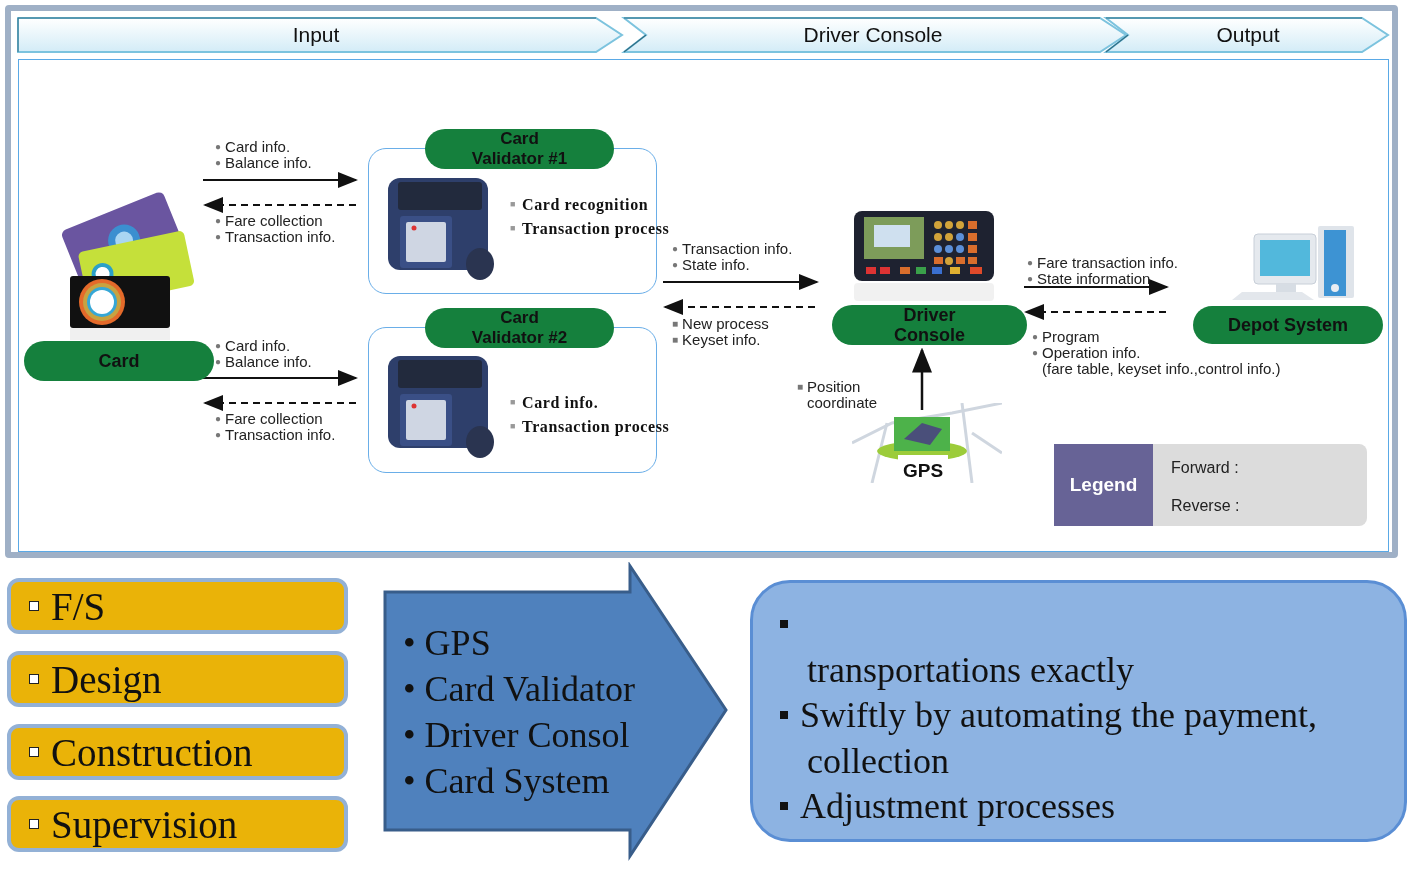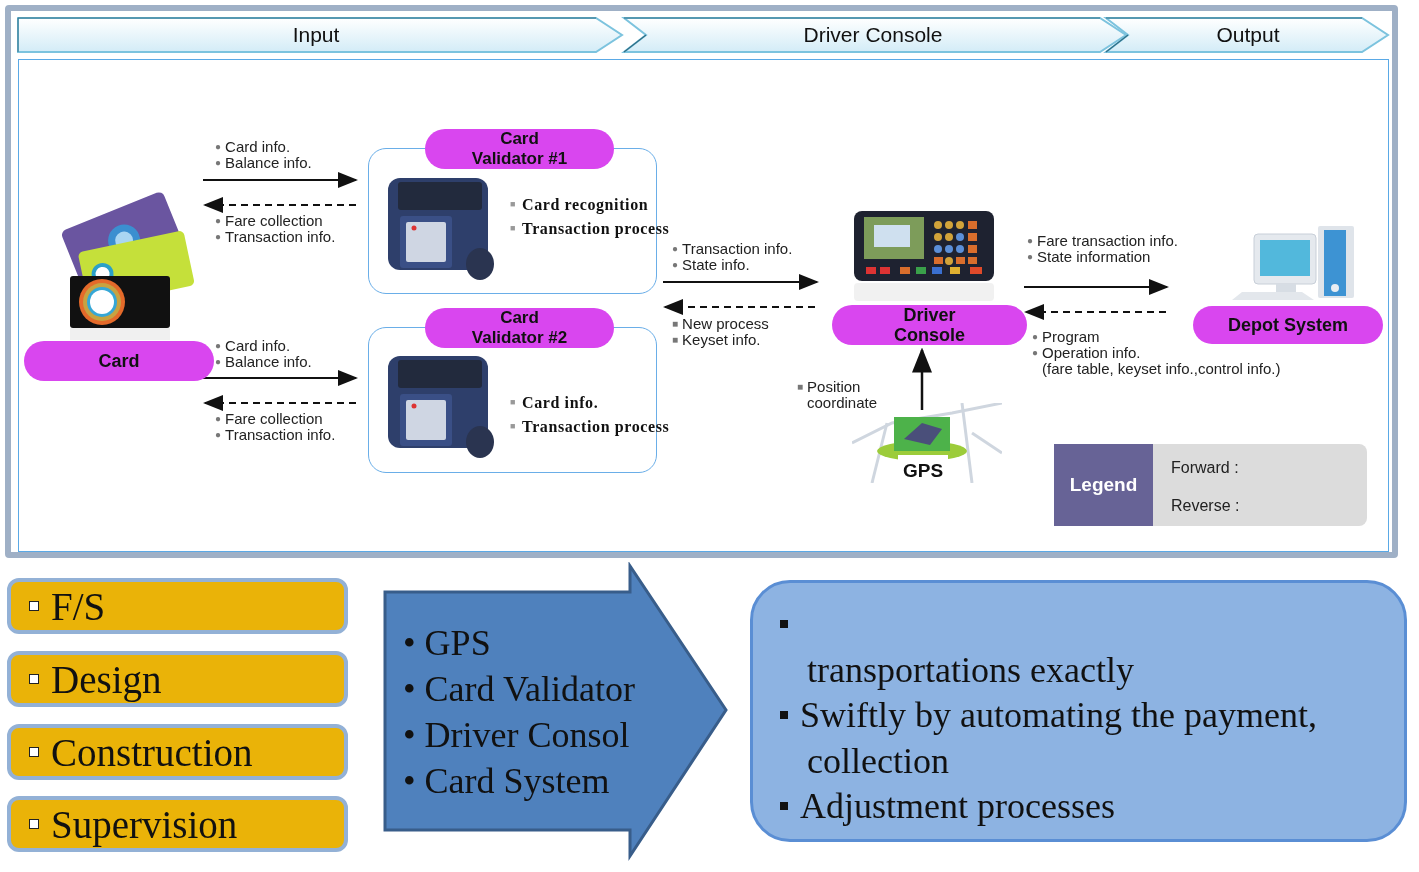--- a/index.html
+++ b/index.html
@@ -7,21 +7,21 @@
   .abs { position:absolute; }
 
   
   #frame { left:5px; top:5px; width:1393px; height:553px; background:#ffffff; border:6px solid #9fb0c6; border-radius:4px; box-sizing:border-box; }
   #inner { left:18px; top:59px; width:1371px; height:493px; border:1.5px solid #5aa9e6; box-sizing:border-box; background:#fff; }
 
   
   .chev-text { font-weight:normal; font-size:21px; color:#111; text-align:center; line-height:34px; }
 
   
-  .pill { background:#d946ef; border-radius:22px; text-align:center; font-weight:bold; color:#111; font-size:18px; line-height:20px; display:flex; align-items:center; justify-content:center; flex-direction:column; }
+  .pill { background:#15803d; border-radius:22px; text-align:center; font-weight:bold; color:#111; font-size:18px; line-height:20px; display:flex; align-items:center; justify-content:center; flex-direction:column; }
   .vbox { border:1.5px solid #6aaee8; border-radius:18px; box-sizing:border-box; background:#fff; }
 
   .small { font-size:15px; color:#222; line-height:14px; white-space:nowrap; }
   .small .b { color:#777; font-size:10px; margin-right:4px; position:relative; top:-2px; }
   .feat { font-size:16px; font-weight:bold; color:#111; line-height:22px; white-space:nowrap; letter-spacing:0.6px;font-family:Liberation Serif, serif; }
   .feat .b { color:#999; font-size:9px; margin-right:6px; position:relative; top:-3px; }
 
   
   #legend-box { left:1054px; top:444px; width:313px; height:82px; background:#dcdcdc; border-radius:0 8px 8px 0; }
   #legend-head { left:1054px; top:444px; width:99px; height:82px; background:#676396; color:#fff; font-weight:bold; font-size:19px; display:flex; align-items:center; justify-content:center; }
@@ -218,21 +218,21 @@
     <path d="M110,0 L120,80"></path>
     <path d="M120,30 L150,50"></path>
   </g>
   <ellipse cx="70" cy="48" rx="45" ry="10" fill="#9ccc3a"></ellipse>
   <rect x="42" y="14" width="56" height="34" fill="#4db24a"></rect>
   <path d="M52,36 L70,20 L90,26 L78,42 Z" fill="#4a4f7a"></path>
   <rect x="46" y="52" width="50" height="26" fill="#fff"></rect>
 </svg>
 <div class="abs" style="left:892px;top:460px;width:62px;text-align:center;font-weight:bold;font-size:19px;color:#111;">GPS</div>
 
-<div class="abs small" style="left:1027px;top:234px;">
+<div class="abs small" style="left:1027px;top:256px;">
   <div><span class="b">●</span><span>Fare transaction info.</span></div>
   <div><span class="b">●</span><span>State information</span></div>
 </div>
 <div class="abs small" style="left:1032px;top:330px;">
   <div><span class="b">●</span><span>Program</span></div>
   <div><span class="b">●</span><span>Operation info.</span></div>
   <div style="padding-left:10px"><span>(fare table, keyset info.,control info.)</span></div>
 </div>
 
 <svg class="abs" style="left:1232px;top:222px" width="130" height="80">

